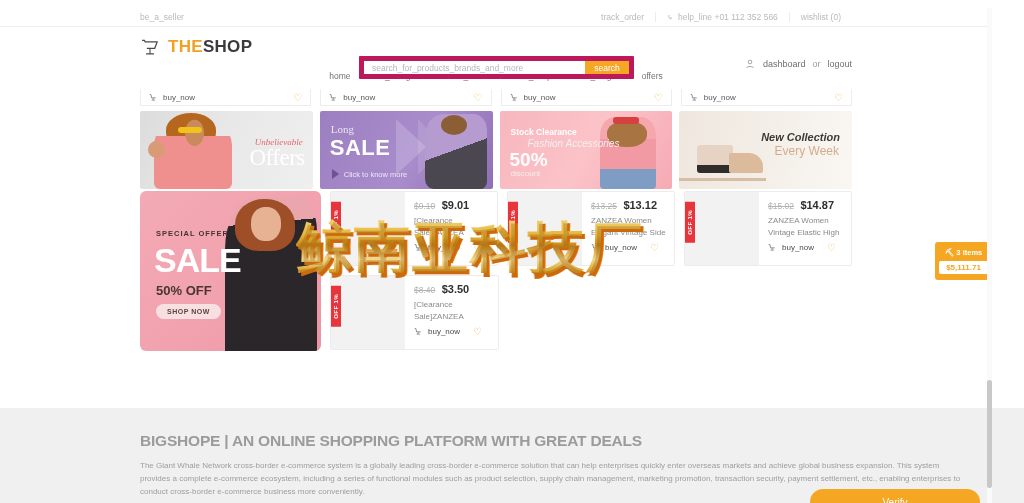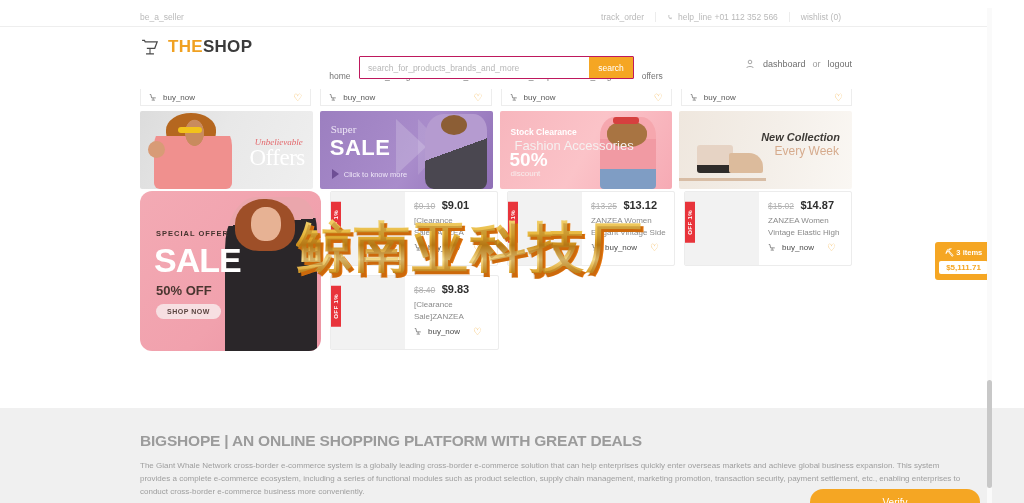--- a/index.html
+++ b/index.html
@@ -30,21 +30,21 @@
   }
   .logo { display:flex; align-items:center; gap:8px; }
   .logo .cart-ico { width:20px; height:19px; }
   .logo .txt { font-size:17px; font-weight:bold; letter-spacing:.3px;}
   .logo .txt .the { color:#f0a122; }
   .logo .txt .shop { color:#3b3b3b; }
 
   .searchwrap {
     position:absolute; left:359px; top:29px;
     width:275px; height:23px; display:flex;
-    border:1px solid #be185d; background:#fff; border-radius:1px;
+    border:5px solid #be185d; background:#fff; border-radius:1px;
   }
   .searchwrap input {
     flex:1; border:none; outline:none; font-size:8.5px;
     color:#9d9d9d; padding-left:8px; background:transparent;
     font-family:"Liberation Sans", sans-serif;
   }
   .searchwrap input::placeholder { color:#b6b6b6; }
   .search-btn {
     width:44px; background:#f5a623; color:#fff; border:none;
     font-size:8.5px; cursor:pointer; font-family:"Liberation Sans", sans-serif;
@@ -109,21 +109,21 @@
   .b2 .cta .play { width:0;height:0; border-left:7px solid #6f4f95; border-top:5px solid transparent; border-bottom:5px solid transparent;}
   .b2 .girl {
     position:absolute; right:6px; top:3px; width:62px; height:75px;
     background: linear-gradient(160deg,#b59bd0 0 48%, #4a4750 48% 100%);
     border-radius: 30% 22% 10% 14%;
   }
   .b2 .ghair { position:absolute; right:26px; top:4px; width:26px;height:20px; background:#8c5e35; border-radius:50%;}
 
   .b3 { background: linear-gradient(120deg,#f7b6bd 0%,#fbc3c8 50%,#f6aab4 100%); }
   .b3 .l1 { position:absolute; left:11px; top:16px; font-size:8.5px; color:#fff; font-weight:bold; }
-  .b3 .l2 { position:absolute; left:15px; top:27px; font-size:13px; color:#f5f0f0; }
+  .b3 .l2 { position:absolute; left:28px; top:27px; font-size:10px; color:#f5f0f0; font-style:italic;}
   .b3 .l3 { position:absolute; left:10px; top:38px; font-size:19px; color:#fff; font-weight:bold;}
   .b3 .l4 { position:absolute; left:11px; top:58px; font-size:8px; color:#f7eded;}
   .b3 .girl { position:absolute; right:16px; top:6px; width:56px;height:72px;
     background: linear-gradient(180deg,#f6a7ae 0 30%, #f19aa3 30% 72%, #7f9dc4 72% 100%); border-radius:26% 26% 4px 4px;}
   .b3 .band { position:absolute; right:33px; top:6px; width:26px;height:7px; background:#d6403f; border-radius:3px;}
   .b3 .ghair { position:absolute; right:25px; top:10px; width:40px;height:26px; background:#a87442; border-radius:46%;}
 
   .b4 { background: linear-gradient(100deg,#efe7de 0%,#f4efe9 55%,#faf7f3 100%); }
   .b4 .t1 { position:absolute; right:12px; top:20px; font-size:11px; font-weight:bold; color:#3d3a36;font-style:italic;}
   .b4 .t2 { position:absolute; right:13px; top:33px; font-size:12px; color:#d6ab8d;}
@@ -131,21 +131,21 @@
   .b4 .heel { position:absolute; left:50px; top:42px; width:34px;height:20px; background:#dcbb9c; border-radius:2px 14px 2px 2px;}
   .b4 .floor { position:absolute; left:0; bottom:8px; width:50%; height:3px; background:#d8bda5;}
 
   
   .sect-title {
     padding: 10px 140px 6px 140px; font-size:13px; font-weight:bold; color:#3d3d3d;
   }
   .offer-row { display:flex; gap:9px; padding: 0 140px; align-items:flex-start;}
 
   .promo {
-    width:181px; height:160px; border-radius:12px; position:relative; overflow:hidden;
+    width:181px; height:160px; border-radius:6px; position:relative; overflow:hidden;
     background: linear-gradient(135deg,#f3aab4 0%,#f1a1ad 60%,#eb94a3 100%);
     flex: 0 0 181px;
   }
   .promo .so { position:absolute; left:16px; top:38px; font-size:7.5px; font-weight:bold; color:#46342f; letter-spacing:1px;}
   .promo .sale { position:absolute; left:14px; top:50px; font-size:34px; font-weight:bold; color:#fff; letter-spacing:-1px;}
   .promo .off { position:absolute; left:16px; top:92px; font-size:13px; font-weight:bold; color:#4a3630;}
   .promo .shopnow {
     position:absolute; left:16px; top:113px; padding:4px 11px; border-radius:10px;
     background:#f7dfe2; color:#5a4440; font-size:7px; font-weight:bold; letter-spacing:.5px;
   }
@@ -321,21 +321,21 @@
       <div class="hand"></div>
       <div class="t1">Unbelievable</div>
       <div class="t2">Offers</div>
     </div>
 
     <div class="banner b2">
       <div class="tri"></div>
       <div class="tri2"></div>
       <div class="girl"></div>
       <div class="ghair"></div>
-      <div class="sup">Super</div>
+      <div class="sup">Long</div>
       <div class="sale">SALE</div>
       <div class="cta">
         <span class="play"></span>
         <span>Click to know more</span>
       </div>
     </div>
 
     <div class="banner b3">
       <div class="girl"></div>
       <div class="ghair"></div>
@@ -432,21 +432,21 @@
 
       </div>
 
       <div class="grid-row">
         <div class="card">
           <div class="ribbon">OFF 1%</div>
           <div class="thumb th4"></div>
           <div class="info">
             <div class="prices">
               <span class="old">$8.40</span>
-              <span class="new">$9.83</span>
+              <span class="new">$3.50</span>
             </div>
             <div class="pname">[Clearance Sale]ZANZEA Women Fashion Casual...</div>
             <div class="buyrow">
               <svg class="cico" width="9" height="9" viewBox="0 0 24 24">
                   <path d="M2 4h3l2 9h11" fill="none" stroke="#6b6b6b" stroke-width="2"></path>
                   <path d="M11 13v6M7 19h9" fill="none" stroke="#6b6b6b" stroke-width="1.8"></path>
                 </svg>
               <span>buy_now</span>
               <span class="heart">♡</span>
             </div>

